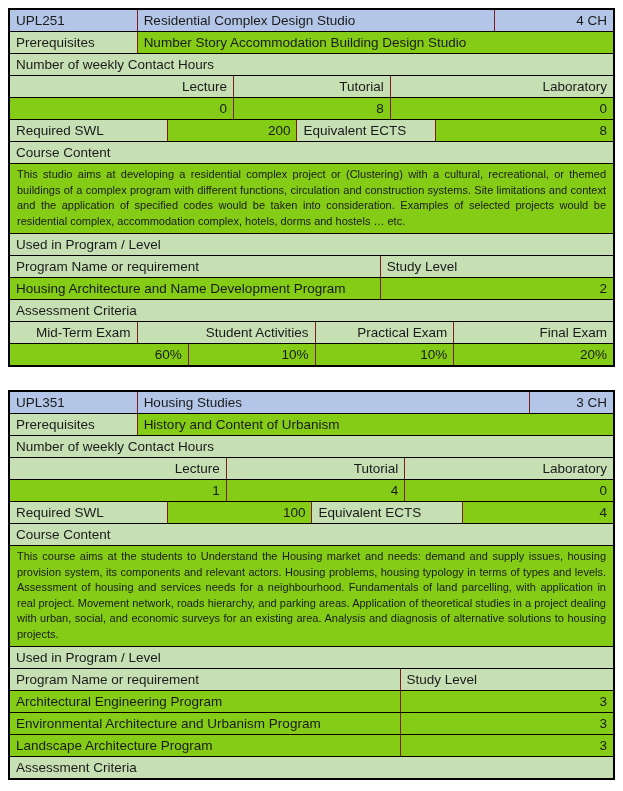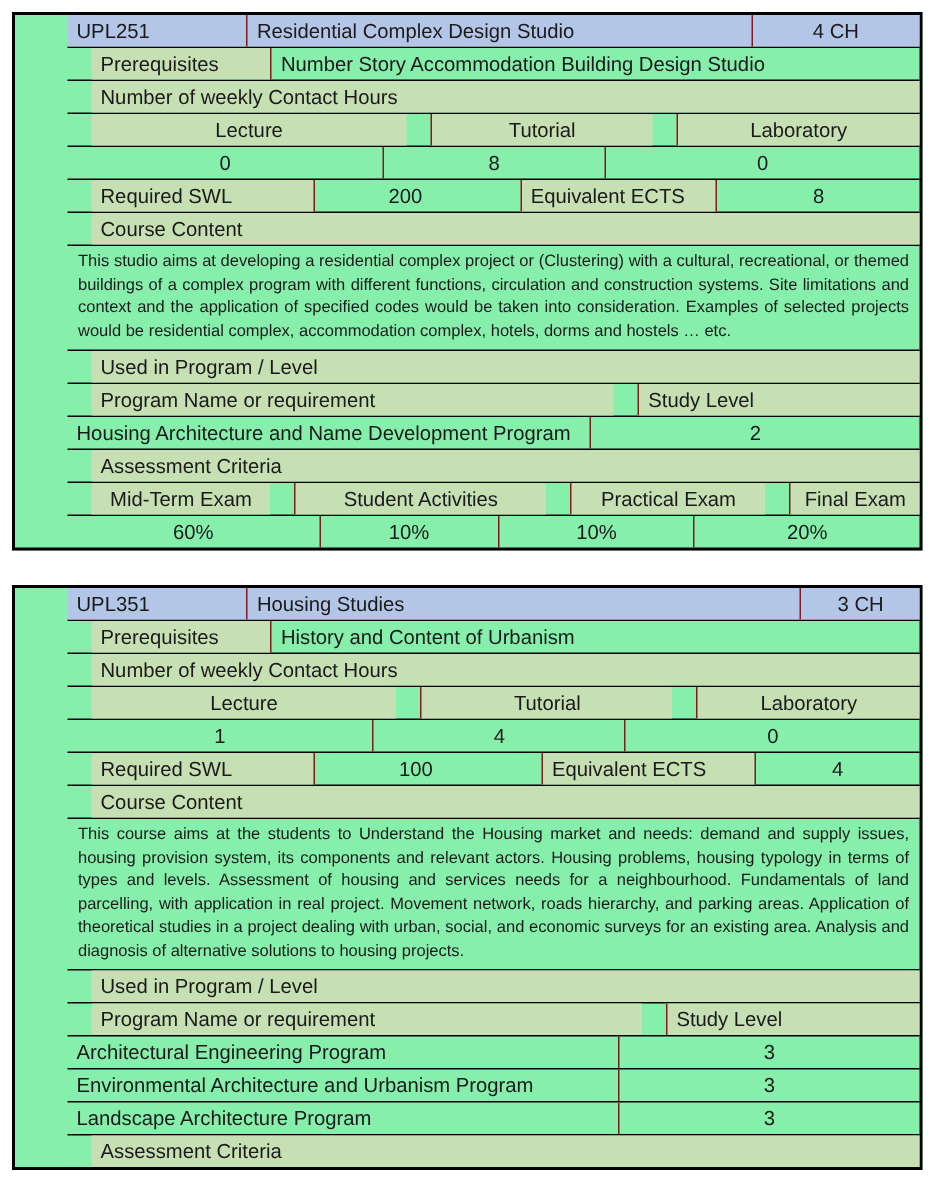--- a/index.html
+++ b/index.html
@@ -13,44 +13,43 @@
     width: 623px;
     height: 791px;
     background: #ffffff;
     box-sizing: border-box;
     padding: 8px 8px 0 8px;
   }
   .course-table {
     width: 607px;
     box-sizing: border-box;
     border: 2px solid #000000;
-    background: #86efac;
-    padding-left: 35px;
+    background: #84cc16;
   }
   .course-table + .course-table { margin-top: 23px; }
   .row {
     display: flex;
     border-top: 1px solid #000000;
     align-items: stretch;
   }
   .row:first-child { border-top: none; }
   .cell {
     box-sizing: border-box;
     border-left: 1px solid #7f1d1d;
     padding: 2px 6px 1px 6px;
     font-size: 13.5px;
     line-height: 17px;
     min-height: 21px;
     overflow: hidden;
     white-space: nowrap;
   }
   .cell:first-child { border-left: none; }
   .blue  { background: #B4C6E7; }
-  .green { background: #C6E0B4; margin-left: 16px; }
-  .center { text-align: center; }
+  .green { background: #C6E0B4; }
+  .center { text-align: right; }
   .para {
     white-space: normal;
     text-align: justify;
     line-height: 15.5px;
     padding: 3px 7px 4px 7px;
     font-size: 11px;
   }
   .grow { flex: 1 1 auto; }
 </style>
 </head>

